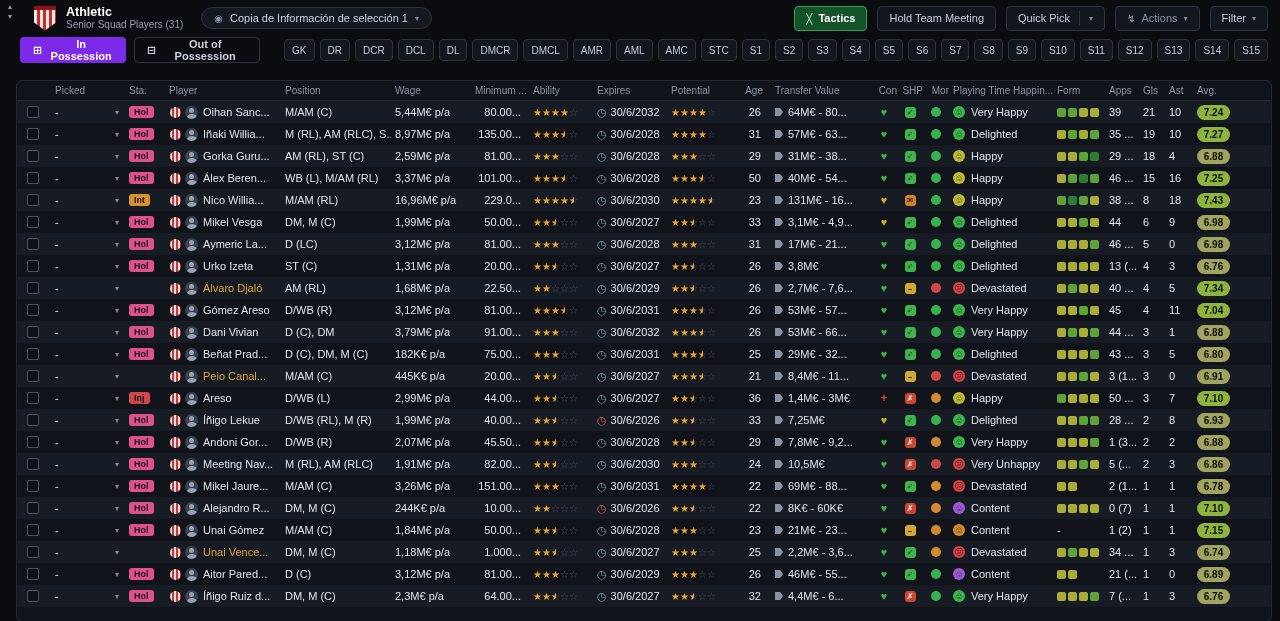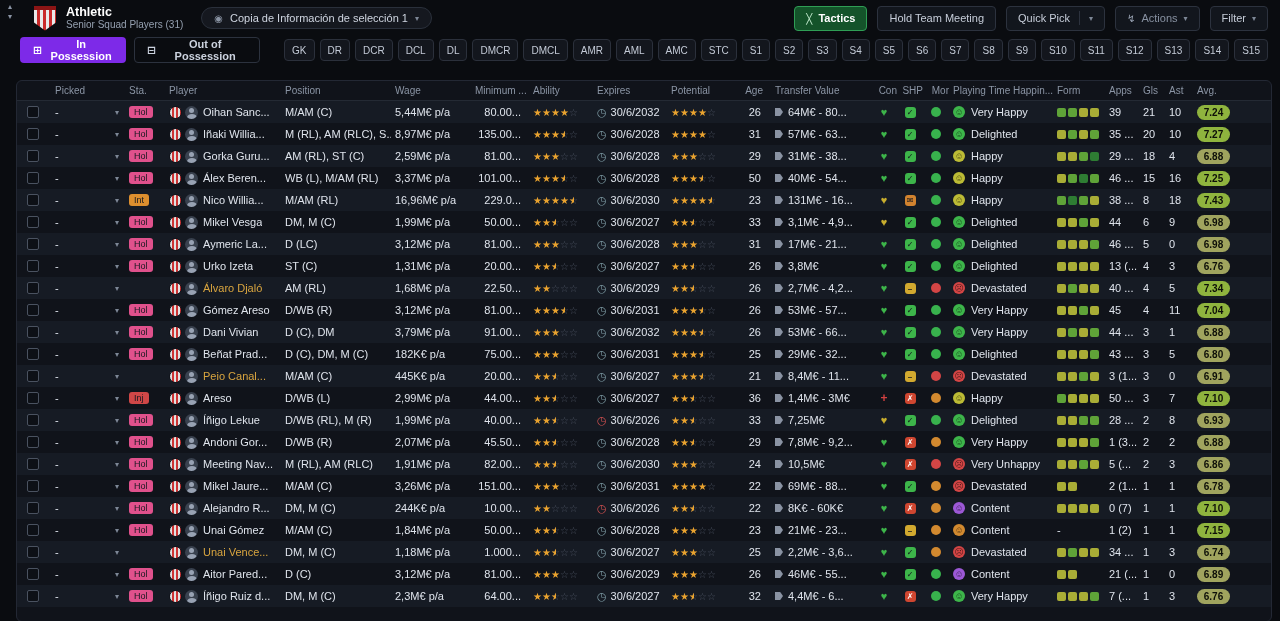--- a/index.html
+++ b/index.html
@@ -42,21 +42,21 @@
   .hcell.hr{text-align:right;padding-right:8px}
   .hcell.hc{text-align:right;padding-left:0}
   .row{height:22px;cursor:pointer}
   .row:nth-child(odd){background:#161b24}
   .cell{display:flex;align-items:center;padding-left:4px;white-space:nowrap;overflow:hidden;font-size:11px;color:#dfe4ec;height:100%}
   .c-min{justify-content:flex-end;padding-right:8px}
   .c-age{justify-content:flex-end;padding-right:10px}
   .c-ico{justify-content:center;padding-left:0}
   .c-picked{justify-content:space-between;padding-right:6px}
   .checkbox{width:12px;height:12px;border:1px solid #4a5260;border-radius:2px;background:#0d1016;display:inline-block;margin-left:6px}
-  .sta{font-size:9px;font-weight:normal;color:#15181f;padding:1px 5px;border-radius:3px}
+  .sta{font-size:9px;font-weight:bold;color:#15181f;padding:1px 5px;border-radius:3px}
   .sta-hol{background:#e0518c}
   .sta-int{background:#dd8f2e}
   .sta-inj{background:#d04747}
   .crest-mini{width:13px;height:13px;border-radius:50%;background:repeating-linear-gradient(90deg,#e0e0e0 0 2px,#c33 2px 4px);border:1px solid #11141b;flex:0 0 auto}
   .face{width:13px;height:13px;border-radius:50%;background:#39414e;position:relative;overflow:hidden;margin-left:3px;margin-right:5px;flex:0 0 auto}
   .face::before{content:'';position:absolute;top:2px;left:4px;width:5px;height:5px;border-radius:50%;background:#98a2b3}
   .face::after{content:'';position:absolute;top:8px;left:1.5px;width:10px;height:7px;border-radius:50% 50% 0 0;background:#98a2b3}
   .pname{overflow:hidden;text-overflow:ellipsis}
   .pname.listed{color:#d9a53f}
   .st{color:#4a5160;font-size:10px}
@@ -310,21 +310,21 @@
           <span class="hicon hap-g">☺</span>
           <span>Delighted</span>
         </div>
     <div class="cell">
           <span class="fsq f-y"></span>
           <span class="fsq f-g"></span>
           <span class="fsq f-y"></span>
           <span class="fsq f-g"></span>
         </div>
     <div class="cell">35 ...</div>
-    <div class="cell">20</div>
+    <div class="cell">19</div>
     <div class="cell">10</div>
     <div class="cell">
           <span class="avg avg-hi">7.27</span>
         </div>
   </div>
 
   <div class="row">
     <div class="cell">
           <span class="checkbox"></span>
         </div>
@@ -771,21 +771,21 @@
     <div class="cell">
           <span class="st full">★</span>
           <span class="st full">★</span>
           <span class="st half"><span>★</span>☆</span>
           <span class="st">☆</span>
           <span class="st">☆</span>
         </div>
     <div class="cell c-age">26</div>
     <div class="cell">
           <span class="tag"></span>
-          <span>2,7M€ - 4,2...</span>
+          <span>2,7M€ - 7,6...</span>
         </div>
     <div class="cell c-ico">
           <span class="heart con-g">♥</span>
         </div>
     <div class="cell c-ico">
           <span class="shp shp-a">–</span>
         </div>
     <div class="cell c-ico">
           <span class="mor mor-r"></span>
         </div>

